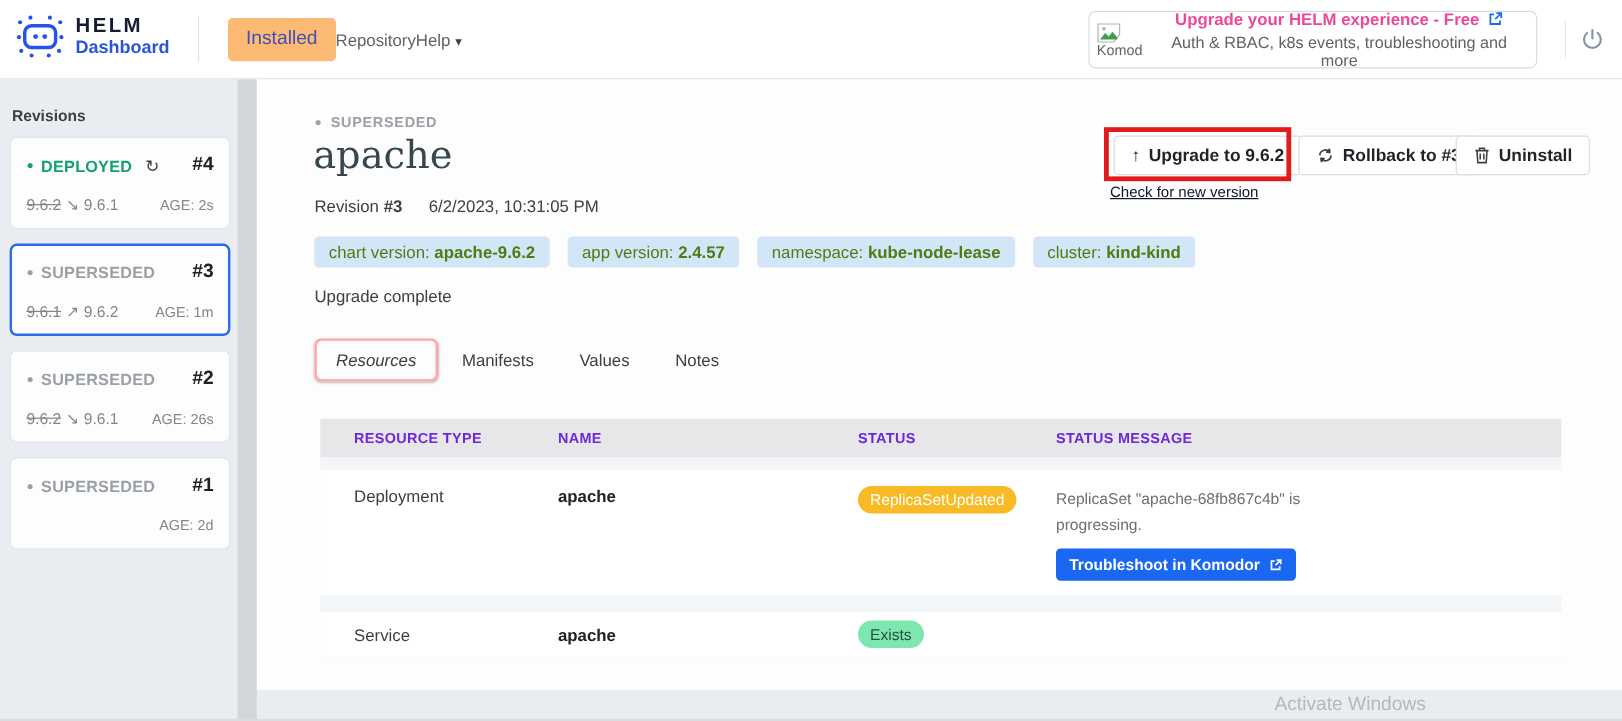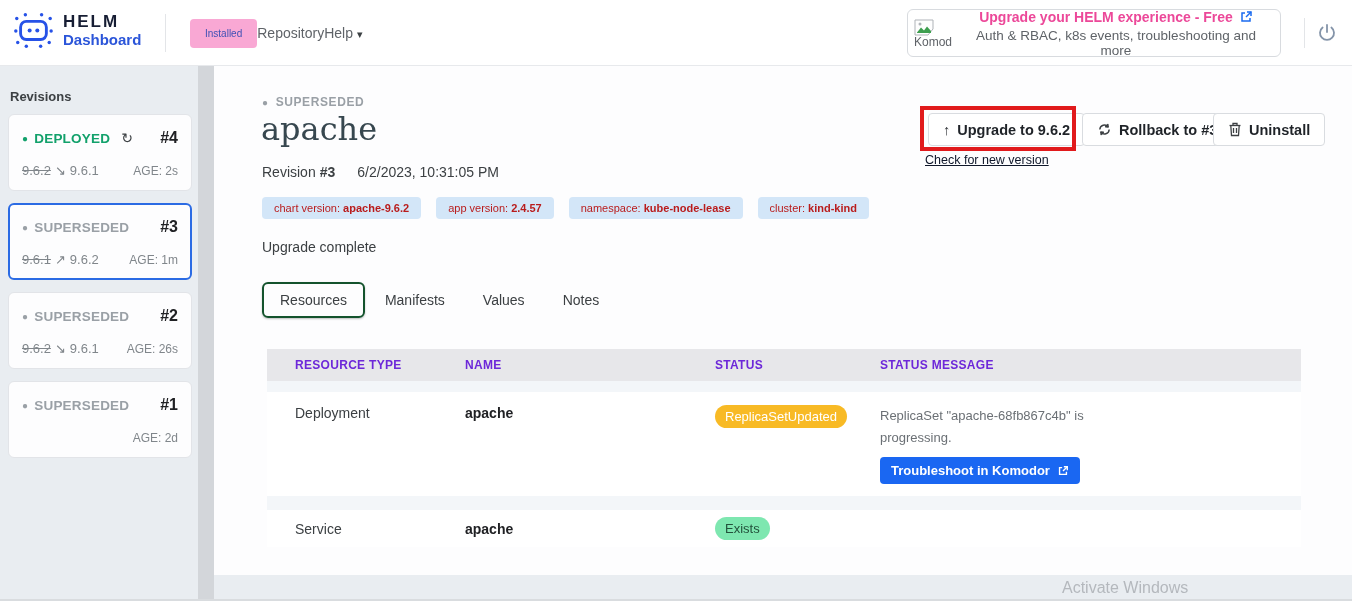--- a/index.html
+++ b/index.html
@@ -7,21 +7,21 @@
   body { font-family:"Liberation Sans", sans-serif; background:#e9edf1; position:relative; }
 
   
   .header { position:absolute; left:0; top:0; width:1352px; height:66px; background:#ffffff;
             border-bottom:1px solid #e7e9ec; z-index:5; }
   .logo { position:absolute; left:12px; top:10px; display:flex; align-items:center; gap:9px; }
   .logo-text .l1 { font-size:17px; font-weight:800; letter-spacing:2px; color:#161d33; line-height:19px; }
   .logo-text .l2 { font-size:15px; font-weight:700; color:#2b55d9; line-height:17px; }
   .vdiv1 { position:absolute; left:165px; top:14px; height:38px; width:1px; background:#e3e5e8; }
   .nav { position:absolute; left:190px; top:0; height:66px; display:flex; align-items:center; gap:0; }
-  .nav-pill { background:#f9a8d4; color:#3f51b5; font-size:10px; padding:9px 15px; border-radius:4px; cursor:pointer; }
+  .nav-pill { background:#fdba74; color:#3f51b5; font-size:16px; padding:9px 15px; border-radius:4px; cursor:pointer; }
   .nav-item { color:#5f6368; font-size:14px; padding:9px 0; cursor:pointer; }
   .nav-caret { font-size:11px; color:#3c4043; margin-left:4px; }
 
   .banner { position:absolute; right:71px; top:9px; width:374px; height:48px; border:1px solid #d8dbdf;
             border-radius:6px; background:#fff; display:flex; align-items:center; padding:3px 8px 3px 6px; }
   .banner-img { width:46px; overflow:hidden; flex:none; display:flex; flex-direction:column; line-height:12px; }
   .banner-alt { font-size:12px; color:#5f6368; white-space:nowrap; }
   .banner-main { flex:1; text-align:center; }
   .banner-title { color:#ec4899; font-weight:700; font-size:14px; display:inline-flex; align-items:center; gap:6px; cursor:pointer; }
   .banner-sub { color:#5f6368; font-size:13.5px; margin-top:2px; }
@@ -62,27 +62,27 @@
   .btn { display:inline-flex; align-items:center; gap:7px; background:#fff; border:1px solid #d9dce0;
          border-radius:4px; height:33px; padding:0 14px; font-size:14.5px; font-weight:600; color:#1f2328;
          cursor:pointer; font-family:inherit; }
   .btn-upgrade { position:absolute; left:714px; top:47px; }
   .btn-rollback { position:absolute; left:868px; top:47px; }
   .btn-uninstall { position:absolute; left:999px; top:47px; }
   .check-link { position:absolute; left:711px; top:87px; font-size:12.5px; color:#0f172a;
                 text-decoration:underline; cursor:pointer; }
 
   .chips { position:absolute; left:48px; top:131px; display:flex; gap:15px; }
-  .chip { background:#d3e6f8; border-radius:4px; padding:5px 12px; font-size:11px; color:#b91c1c; white-space:nowrap; }
+  .chip { background:#d3e6f8; border-radius:4px; padding:5px 12px; font-size:14px; color:#4d7c0f; white-space:nowrap; }
   .chip b { font-weight:700; }
   .m-desc { position:absolute; left:48px; top:173px; font-size:14px; color:#3c4043; }
 
   .tabs { position:absolute; left:48px; top:216px; display:flex; align-items:center; gap:2px; }
   .tab { padding:8px 16px; font-size:14px; color:#3c4043; cursor:pointer; border:2px solid transparent; }
-  .tab.active { border:2px solid #14532d; border-radius:6px; box-shadow:0 1px 2px rgba(0,0,0,.25); }
+  .tab.active { border:2px solid #fca5a5; border-radius:6px; box-shadow:0 1px 2px rgba(0,0,0,.25);font-style:italic; }
 
   
   .res-table { position:absolute; left:53px; top:283px; width:1034px; background:#f3f6f9; }
   .t-grid { display:grid; grid-template-columns:170px 250px 165px 1fr; padding-left:28px; }
   .t-head { background:#e7e7ea; height:32px; align-items:center; font-size:12px; font-weight:700;
             color:#6d28d9; letter-spacing:.3px; }
   .t-row1 { background:#fff; margin-top:11px; padding-top:13px; padding-bottom:12px; min-height:96px; }
   .t-row2 { background:#fff; margin-top:14px; height:37px; align-items:center; }
   .cell-type { font-size:14px; color:#3c4043; }
   .cell-name { font-size:14px; font-weight:700; color:#202124; }

